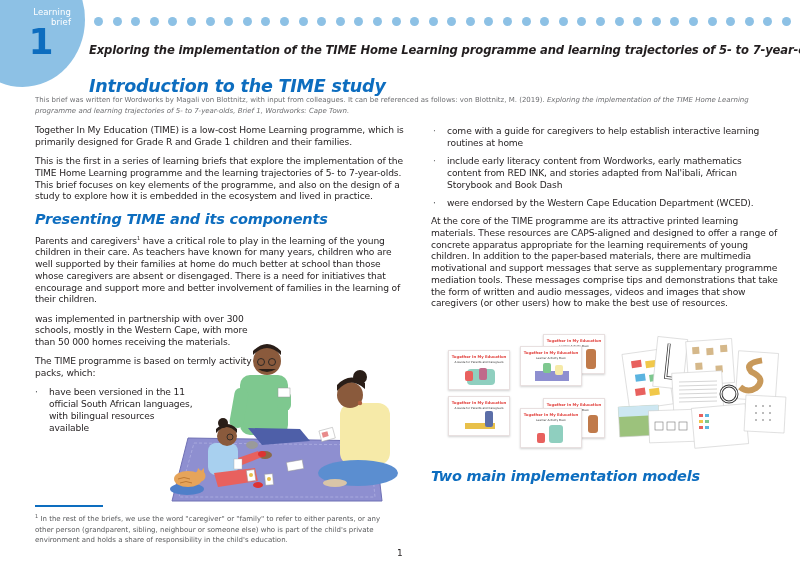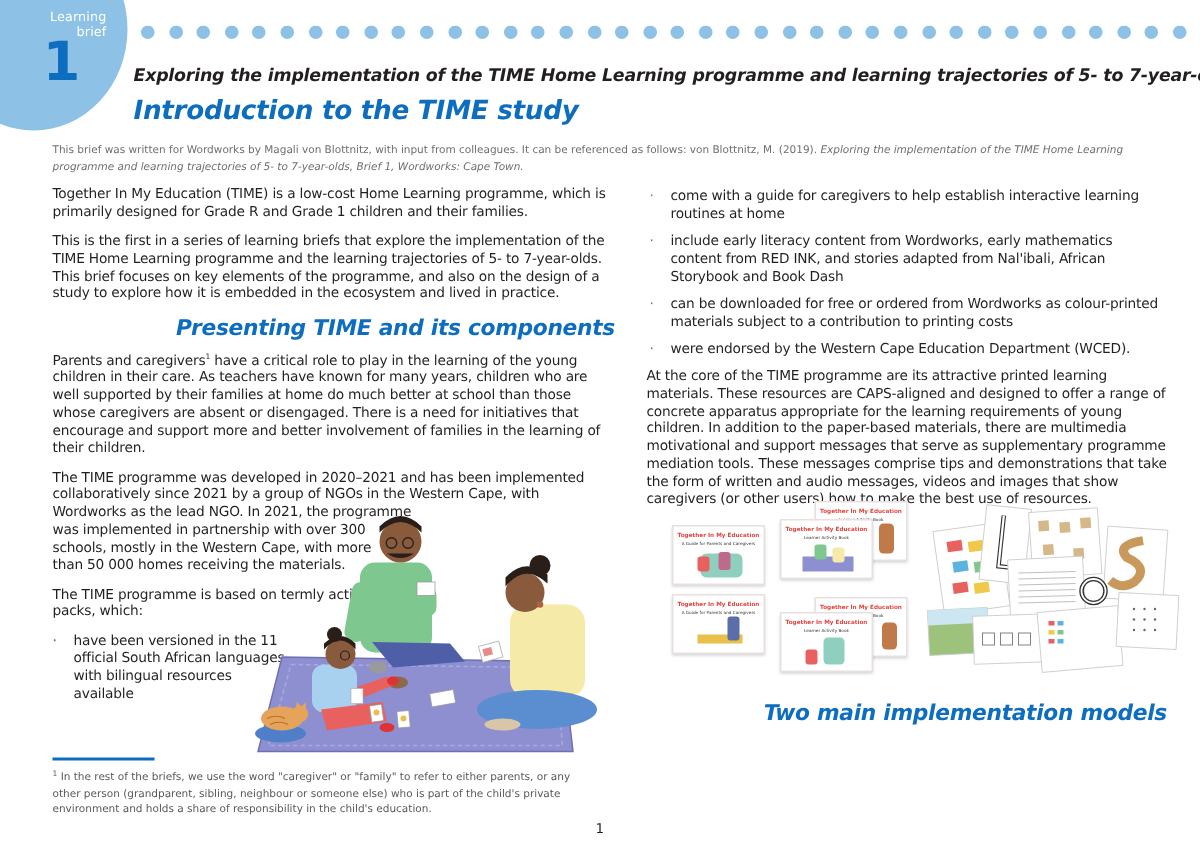--- a/index.html
+++ b/index.html
@@ -25,39 +25,39 @@
   }
   .dots-row span {
     flex: 0 0 auto; width: 9px; height: 9px; border-radius: 50%; background: #8dc1e5;
   }
 
   .series-title {
     position: absolute; left: 89px; top: 43px; font-size: 11.6px; font-style: italic; font-weight: bold;
     color: #231f20; white-space: nowrap; letter-spacing: -0.15px;
   }
   .page-title {
-    position: absolute; left: 89px; top: 64px; font-size: 17.5px; font-style: italic; font-weight: bold;
+    position: absolute; left: 89px; top: 76px; font-size: 17.5px; font-style: italic; font-weight: bold;
     color: #0d6dbf; white-space: nowrap; letter-spacing: -0.2px;
   }
 
   .citation {
     position: absolute; left: 35px; top: 95px; width: 740px; font-size: 7px; line-height: 10.5px;
     color: #6d6e71;
   }
   .citation .it { font-style: italic; }
 
   .col-left { position: absolute; left: 35px; top: 125px; width: 375px; }
   .col-right { position: absolute; left: 433px; top: 126px; width: 345px; }
 
   p.body {
     font-size: 9.15px; line-height: 11.75px; color: #231f20; margin-bottom: 7.5px; letter-spacing: -0.12px;
   }
   h2.section {
     font-size: 14.5px; font-style: italic; font-weight: bold; color: #0d6dbf;
-    margin: 5px 0 6px 0; letter-spacing: -0.2px; text-align: right;
+    margin: 5px 0 6px 0; letter-spacing: -0.2px;
   }
 
   ul.bullets { list-style: none; }
   ul.bullets li {
     position: relative; padding-left: 14px; font-size: 9.15px; line-height: 11.75px;
     margin-bottom: 6.5px; letter-spacing: -0.12px;
   }
   ul.bullets li .bullet-mark {
     position: absolute; left: 0; top: 0; color: #6d6e71; font-size: 9px;
   }
@@ -146,21 +146,20 @@
 
 <div class="citation">
   <span>This brief was written for Wordworks by Magali von Blottnitz, with input from colleagues. It can be referenced as follows: von Blottnitz, M. (2019). </span><span class="it">Exploring the implementation of the TIME Home Learning programme and learning trajectories of 5- to 7-year-olds, Brief 1, Wordworks: Cape Town.</span>
 </div>
 
 <div class="col-left">
   <p class="body">Together In My Education (TIME) is a low-cost Home Learning programme, which is primarily designed for Grade R and Grade 1 children and their families.</p>
   <p class="body">This is the first in a series of learning briefs that explore the implementation of the TIME Home Learning programme and the learning trajectories of 5- to 7-year-olds. This brief focuses on key elements of the programme, and also on the design of a study to explore how it is embedded in the ecosystem and lived in practice.</p>
   <h2 class="section">Presenting TIME and its components</h2>
   <p class="body"><span>Parents and caregivers</span><sup style="font-size:5px;">1</sup><span> have a critical role to play in the learning of the young children in their care. As teachers have known for many years, children who are well supported by their families at home do much better at school than those whose caregivers are absent or disengaged. There is a need for initiatives that encourage and support more and better involvement of families in the learning of their children.</span></p>
-  <p class="body" style="margin-bottom:0;">The TIME programme was developed in 2020–2021 and has been implemented collaboratively since 2021 by a group of NGOs in the Western Cape, with Wordworks as the lead NGO. In 2021, the programme</p>
   <p class="body narrow">was implemented in partnership with over 300 schools, mostly in the Western Cape, with more than 50 000 homes receiving the materials.</p>
   <p class="body narrow">The TIME programme is based on termly activity packs, which:</p>
   <ul class="bullets narrow-2">
     <li><span class="bullet-mark">·</span></li>
     <li style="width:160px;"><span class="bullet-mark">·</span><span>have been versioned in the 11 official South African languages, with bilingual resources available</span></li>
   </ul>
 </div>
 
 <svg class="illustration" viewBox="0 0 240 170" xmlns="http://www.w3.org/2000/svg">
 
@@ -225,21 +224,21 @@
 <div class="footnote-rule"></div>
 <div class="footnote">
   <sup style="font-size:5px;">1</sup>
   <span>In the rest of the briefs, we use the word "caregiver" or "family" to refer to either parents, or any other person (grandparent, sibling, neighbour or someone else) who is part of the child's private environment and holds a share of responsibility in the child's education.</span>
 </div>
 
 <div class="col-right">
   <ul class="bullets">
     <li><span class="bullet-mark">·</span><span>come with a guide for caregivers to help establish interactive learning routines at home</span></li>
     <li><span class="bullet-mark">·</span><span>include early literacy content from Wordworks, early mathematics content from RED INK, and stories adapted from Nal'ibali, African Storybook and Book Dash</span></li>
-    <li><span class="bullet-mark">·</span><span>can be downloaded for free or ordered from Wordworks as colour-printed materials subject to a contribution to printing costs</span></li>
+    <li><span class="bullet-mark">·</span></li>
     <li><span class="bullet-mark">·</span><span>were endorsed by the Western Cape Education Department (WCED).</span></li>
   </ul>
   <p class="body" style="margin-left:-2px;">At the core of the TIME programme are its attractive printed learning materials. These resources are CAPS-aligned and designed to offer a range of concrete apparatus appropriate for the learning requirements of young children. In addition to the paper-based materials, there are multimedia motivational and support messages that serve as supplementary programme mediation tools. These messages comprise tips and demonstrations that take the form of written and audio messages, videos and images that show caregivers (or other users) how to make the best use of resources.</p>
 </div>
 
 <div class="materials">
   <div class="covers">
 
     <div class="cover" style="left:128px;top:4px;width:62px;height:40px;">
       <div class="cover-title">Together In My Education</div>

